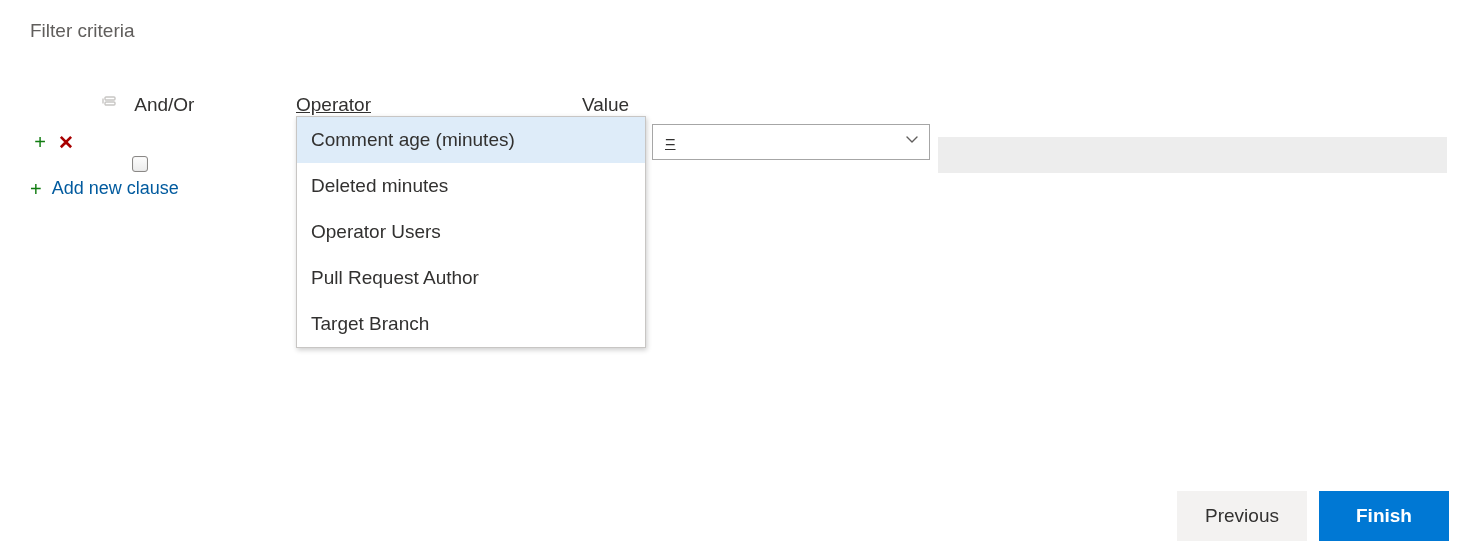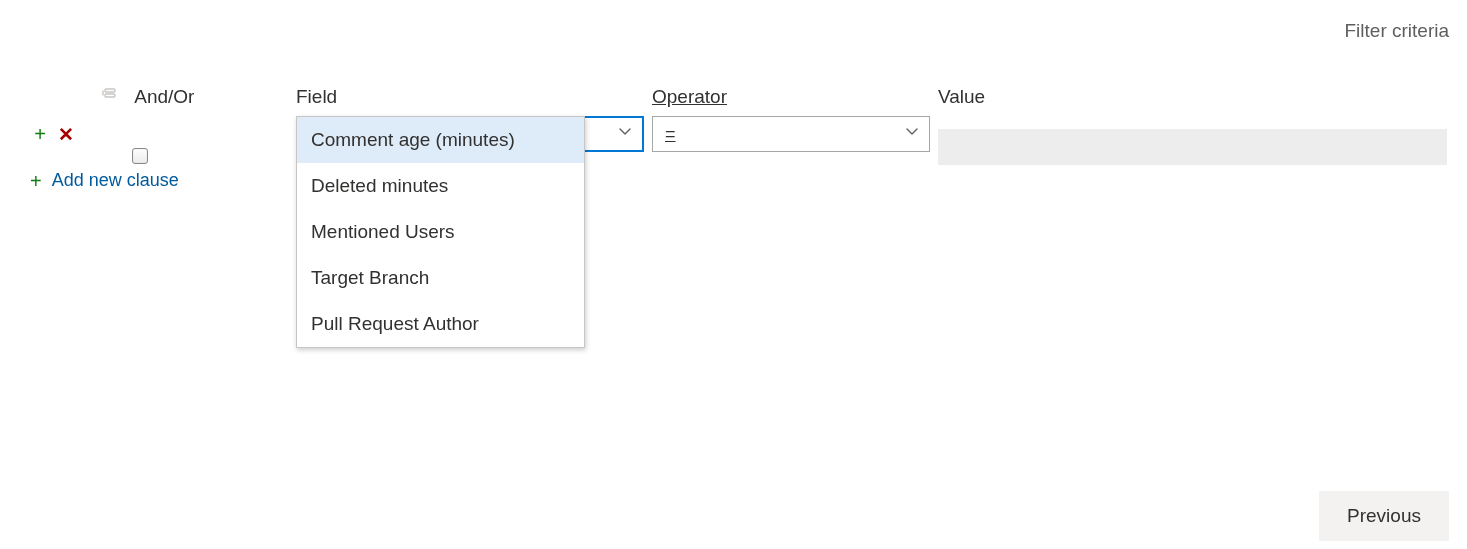--- a/index.html
+++ b/index.html
@@ -17,21 +17,21 @@
   }
 
   .container {
     padding: 20px 18px 0 30px;
   }
 
   .title {
     color: #605e5c;
     font-size: 19px;
     font-weight: 400;
-    text-align: right;
+    margin-bottom: 8px;
   }
 
   
   .header-row {
     display: flex;
     align-items: flex-end;
     font-size: 19px;
     color: #323130;
     margin-bottom: 6px;
   }
@@ -113,21 +113,21 @@
     height: 36px;
     background: #ededed;
     border: 1px solid #ededed;
   }
 
   
   .dropdown {
     position: absolute;
     left: 296px;
     top: 116px;
-    width: 289px;
+    width: 350px;
     background: #fff;
     border: 1px solid #c8c6c4;
     box-shadow: 1px 2px 5px rgba(0,0,0,.2);
     z-index: 10;
   }
   .dropdown-item {
     padding: 12px 14px;
     font-size: 19px;
     color: #323130;
     cursor: pointer;
@@ -193,21 +193,20 @@
     <div class="col-andor">
       <span class="tree-icon" style="margin-right:12px;">
         <svg width="16" height="16" viewBox="0 0 16 16" fill="none">
           <rect x="3" y="2" width="10" height="3" rx="1" stroke="#c8c6c4" stroke-width="1.4"></rect>
           <rect x="3" y="7" width="10" height="3" rx="1" stroke="#c8c6c4" stroke-width="1.4"></rect>
           <path d="M1 3.5 V8.5" stroke="#c8c6c4" stroke-width="1.4"></path>
         </svg>
       </span>
       <span>And/Or</span>
     </div>
-    <div class="col-field">Field</div>
     <div class="col-operator">Operator</div>
     <div class="col-value">Value</div>
   </div>
 
   <div class="clause-row">
     <div class="col-actions actions">
       <span class="icon-btn">
         <span class="plus-icon">+</span>
       </span>
       <span class="icon-btn">
@@ -245,20 +244,21 @@
 
   <div class="add-clause">
     <span class="plus-icon">+</span>
     <span class="add-clause-text">Add new clause</span>
   </div>
 </div>
 
 <div class="dropdown" id="field-dropdown">
     <div class="dropdown-item highlight">Comment age (minutes)</div>
     <div class="dropdown-item">Deleted minutes</div>
-    <div class="dropdown-item">Mentioned Users</div>
+    <div class="dropdown-item">Operator Users</div>
+    <div class="dropdown-item">Pull Request Author</div>
     <div class="dropdown-item">Target Branch</div>
-    <div class="dropdown-item">Pull Request Author</div>
   </div>
 
 <div class="footer">
   <div class="btn btn-default">Previous</div>
+  <div class="btn btn-primary">Finish</div>
 </div>
 
 </body></html>

